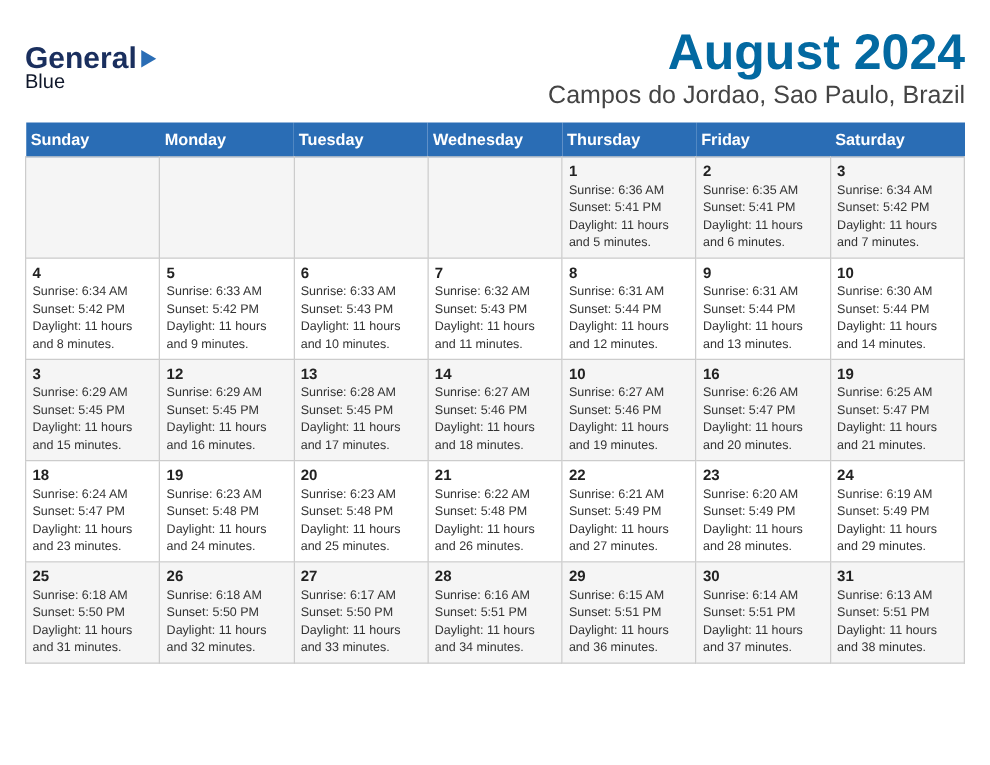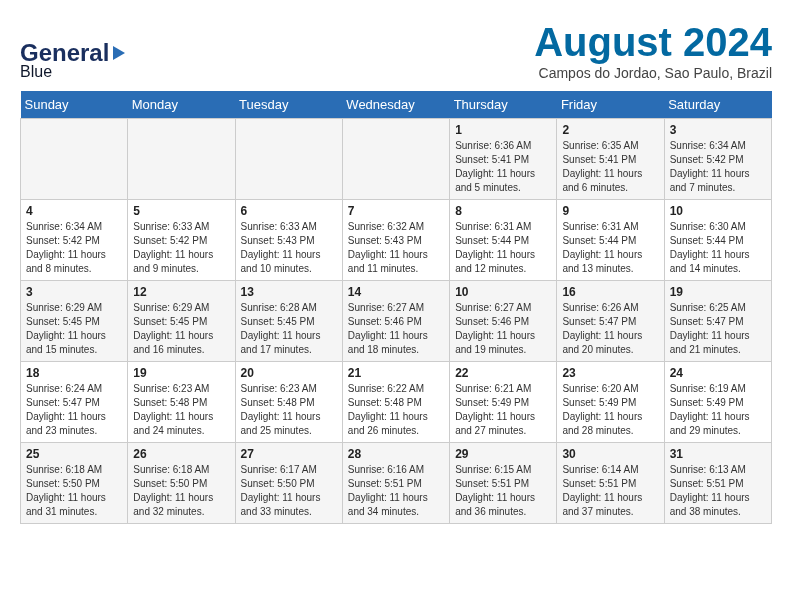--- a/index.html
+++ b/index.html
@@ -6,50 +6,50 @@
     body {
       font-family: Arial, sans-serif;
       background: #fff;
       width: 792px;
       min-height: 612px;
       padding: 20px;
     }
     .header-area {
       display: flex;
       justify-content: space-between;
-      align-items: flex-end;
+      align-items: center;
       margin-bottom: 10px;
     }
     .logo {
       display: flex;
       flex-direction: column;
       align-items: flex-start;
     }
     .title-area {
       text-align: right;
     }
     .month-year {
       font-size: 40px;
       font-weight: bold;
       color: #0369a1;
     }
     .location {
-      font-size: 14px;
+      font-size: 20px;
       color: #444;
     }
     table {
       width: 100%;
       border-collapse: collapse;
       table-layout: fixed;
     }
     thead tr th {
       background-color: #2a6db5;
       color: #fff;
       font-size: 13px;
-      font-weight: normal;
+      font-weight: bold;
       padding: 6px 4px;
       text-align: left;
     }
     tbody tr td {
       border: 1px solid #ccc;
       vertical-align: top;
       padding: 4px 5px;
       font-size: 10.5px;
       color: #222;
       height: 80px;

